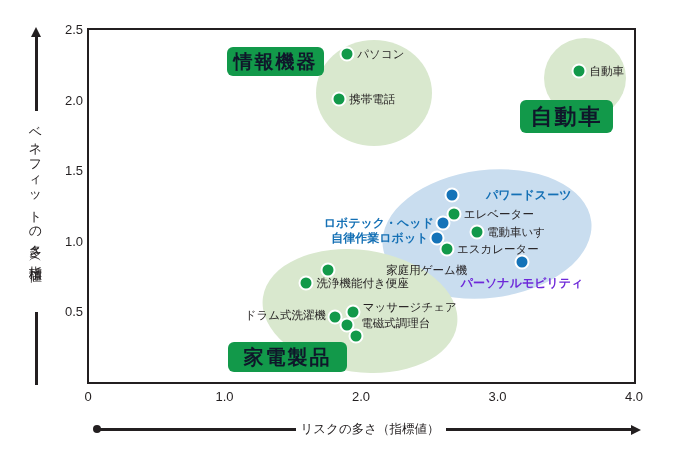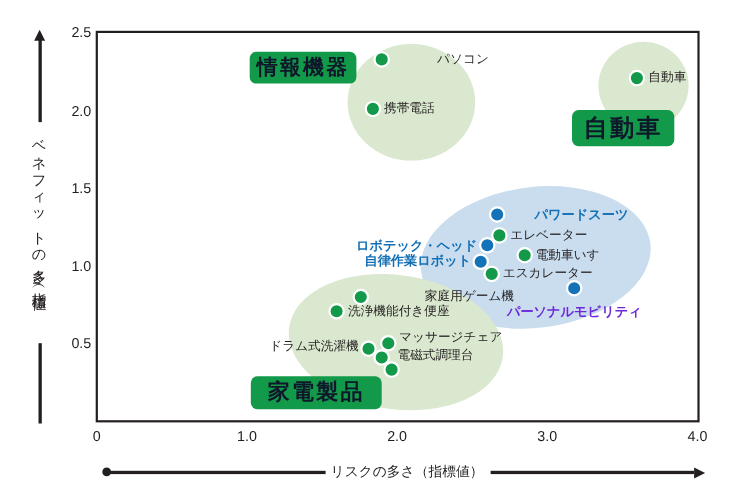--- a/index.html
+++ b/index.html
@@ -47,35 +47,35 @@
 
   <div id="plot-border" style="left:87px;top:28px;width:549px;height:356px;"></div>
 
   <div id="layer-badges">
       <div class="badge" style="left: 227px; top: 47px; width: 97px; height: 29px; font-size: 19px; background: rgb(18, 153, 74);">情報機器</div>
       <div class="badge" style="left: 520px; top: 100px; width: 93px; height: 33px; font-size: 22px; background: rgb(18, 153, 74);">自動車</div>
       <div class="badge" style="left: 228px; top: 342px; width: 119px; height: 30px; font-size: 20px; background: rgb(18, 153, 74);">家電製品</div>
     </div>
   <div id="layer-points">
       <div class="dot" style="left: 347.35px; top: 54.004px; background: rgb(18, 153, 74);"></div>
-      <div class="pt-label" style="left: 357.35px; top: 47.004px; margin-left: 40px;">パソコン</div>
+      <div class="pt-label" style="left: 357.35px; top: 47.004px;">パソコン</div>
       <div class="dot" style="left: 339.16px; top: 99.188px; background: rgb(18, 153, 74);"></div>
       <div class="pt-label" style="left: 349.16px; top: 92.188px;">携帯電話</div>
       <div class="dot" style="left: 579.4px; top: 70.948px; background: rgb(18, 153, 74);"></div>
       <div class="pt-label" style="left: 589.4px; top: 63.948px;">自動車</div>
       <div class="dot" style="left: 452.455px; top: 195.204px; background: rgb(20, 115, 184);"></div>
       <div class="pt-label blue" style="color: rgb(20, 112, 181); left: 486px; top: 188.204px;">パワードスーツ</div>
       <div class="dot" style="left: 453.82px; top: 213.56px; background: rgb(18, 153, 74);"></div>
       <div class="pt-label" style="left: 463.82px; top: 206.56px;">エレベーター</div>
       <div class="dot" style="left: 442.9px; top: 223.444px; background: rgb(20, 115, 184);"></div>
       <div class="pt-label blue" style="color: rgb(20, 112, 181); right: 246.1px; top: 216.444px;">ロボテック・ヘッド</div>
       <div class="dot" style="left: 477.025px; top: 231.916px; background: rgb(18, 153, 74);"></div>
       <div class="pt-label" style="left: 487.025px; top: 224.916px;">電動車いす</div>
       <div class="dot" style="left: 437.44px; top: 237.564px; background: rgb(20, 115, 184);"></div>
-      <div class="pt-label blue" style="color: rgb(20, 112, 181); right: 251.56px; top: 230.564px; font-family: Liberation Mono, monospace;">自律作業ロボット</div>
+      <div class="pt-label blue" style="color: rgb(20, 112, 181); right: 251.56px; top: 230.564px;">自律作業ロボット</div>
       <div class="dot" style="left: 446.995px; top: 248.86px; background: rgb(18, 153, 74);"></div>
       <div class="pt-label" style="left: 456.995px; top: 241.86px;">エスカレーター</div>
       <div class="dot" style="left: 522.07px; top: 261.568px; background: rgb(20, 115, 184);"></div>
       <div class="pt-label blue" style="color: #6d28d9; left: 522.07px; top: 275.568px; transform: translateX(-50%);">パーソナルモビリティ</div>
       <div class="dot" style="left: 328.24px; top: 270.04px; background: rgb(18, 153, 74);"></div>
       <div class="pt-label" style="left: 338.24px; top: 263.04px; margin-left: 48px;">家庭用ゲーム機</div>
       <div class="dot" style="left: 306.4px; top: 282.748px; background: rgb(18, 153, 74);"></div>
       <div class="pt-label" style="left: 316.4px; top: 275.748px;">洗浄機能付き便座</div>
       <div class="dot" style="left: 335.065px; top: 316.636px; background: rgb(18, 153, 74);"></div>
       <div class="pt-label" style="right: 353.935px; top: 307.636px;">ドラム式洗濯機</div>

